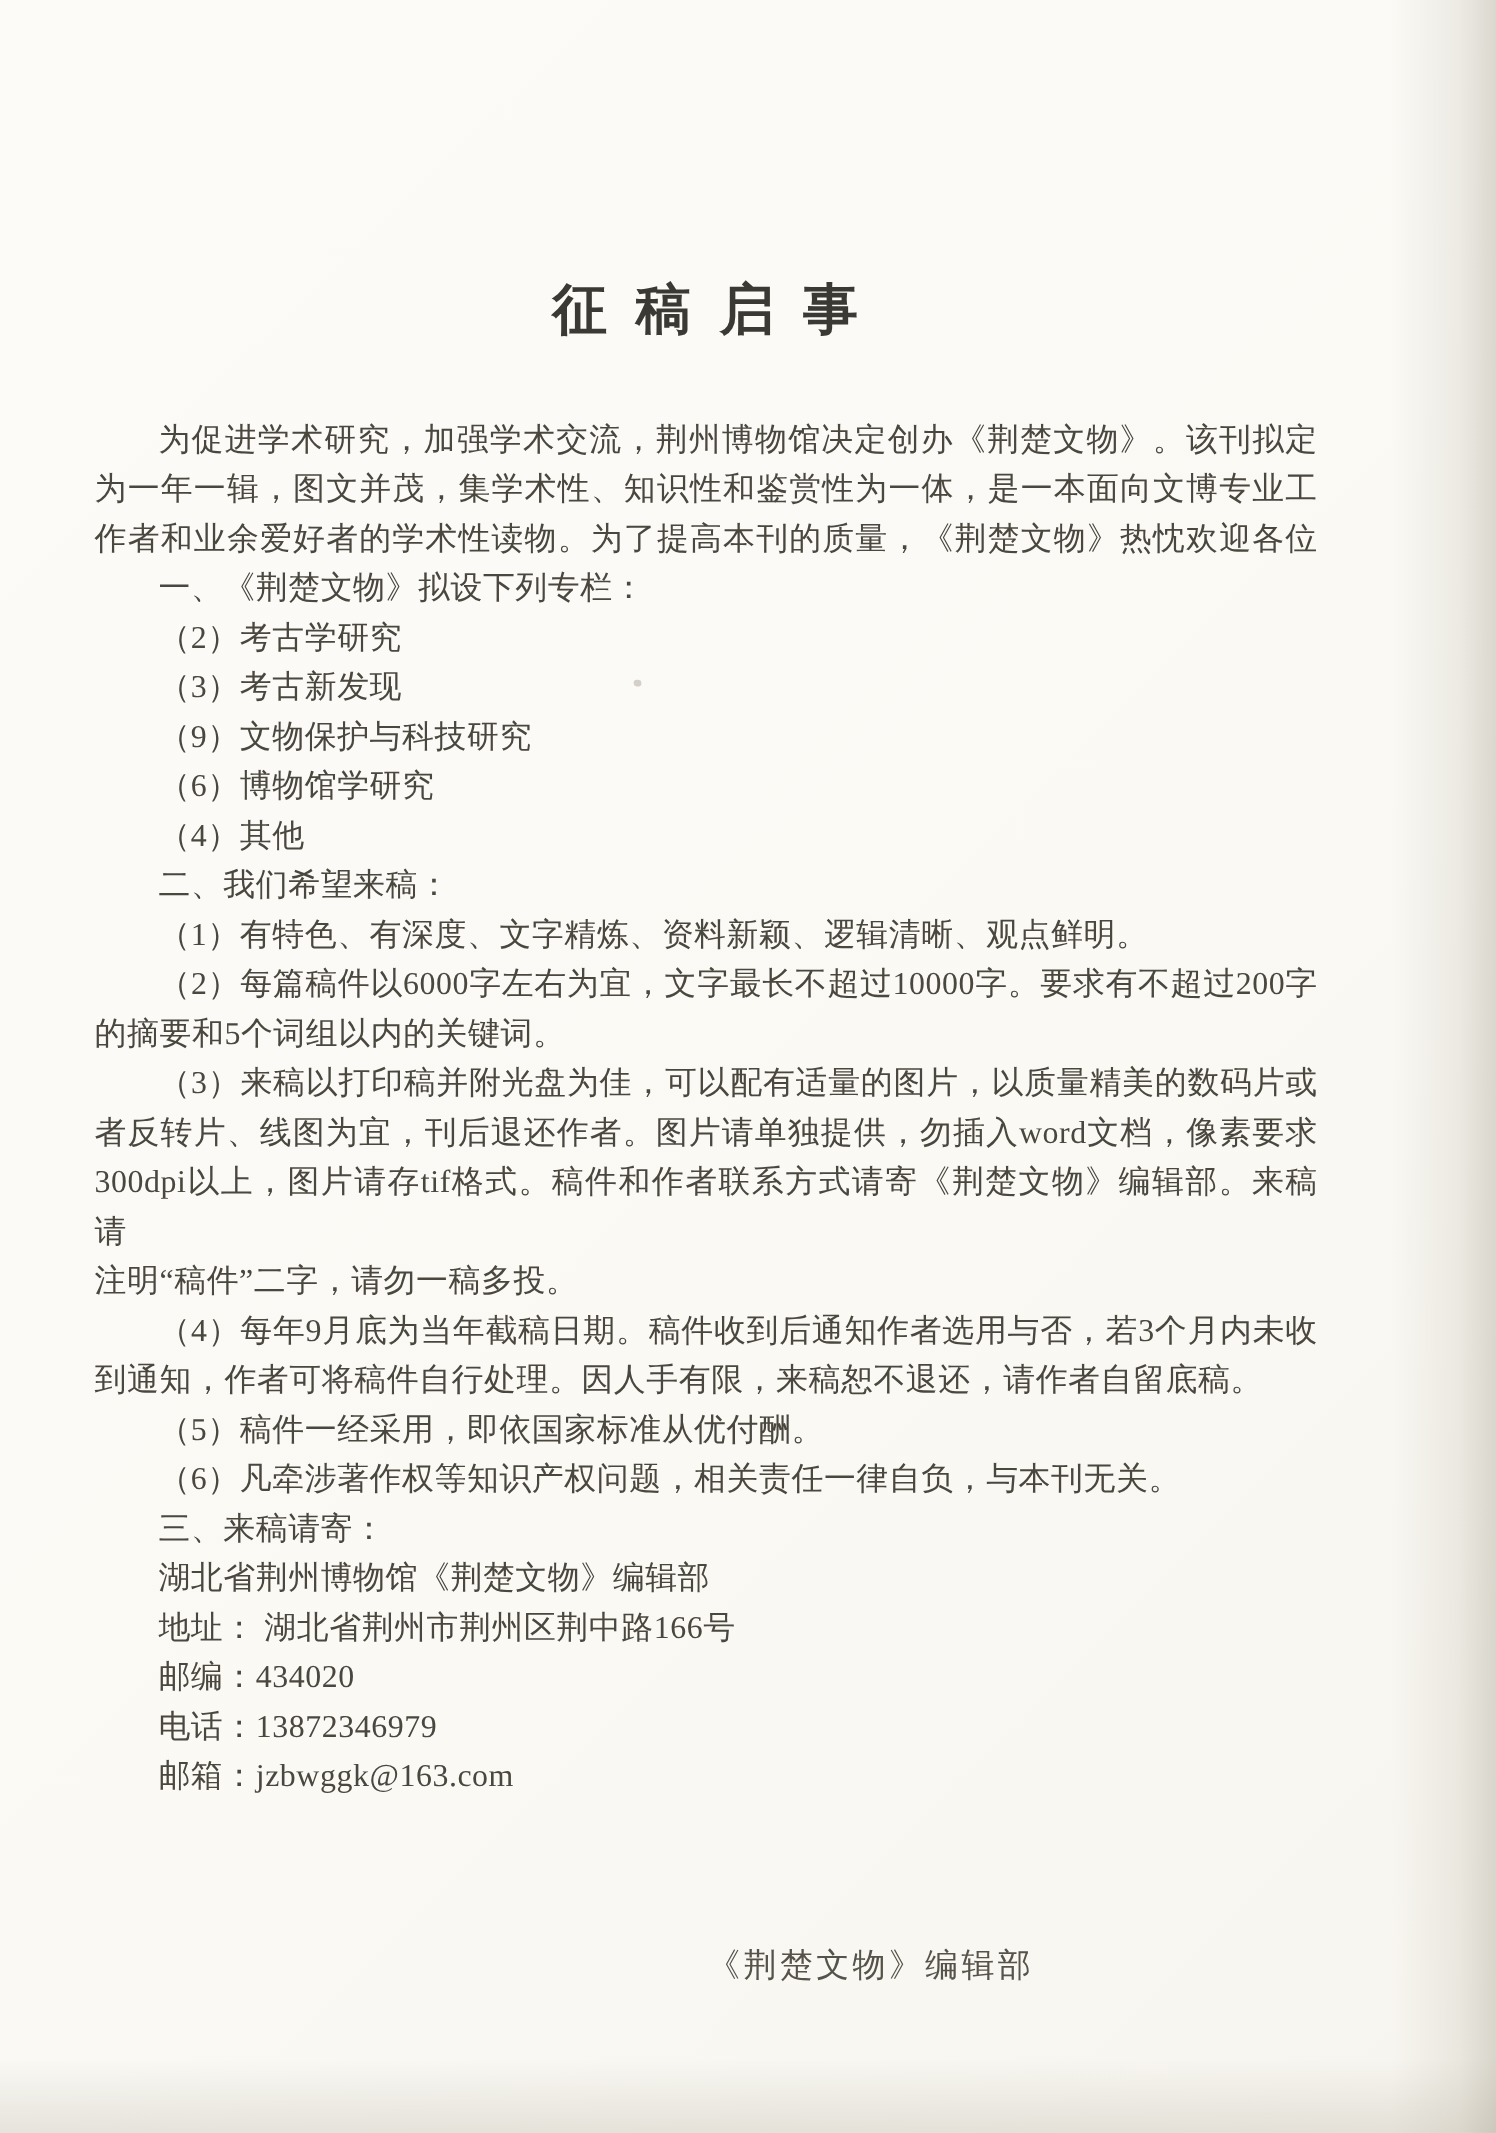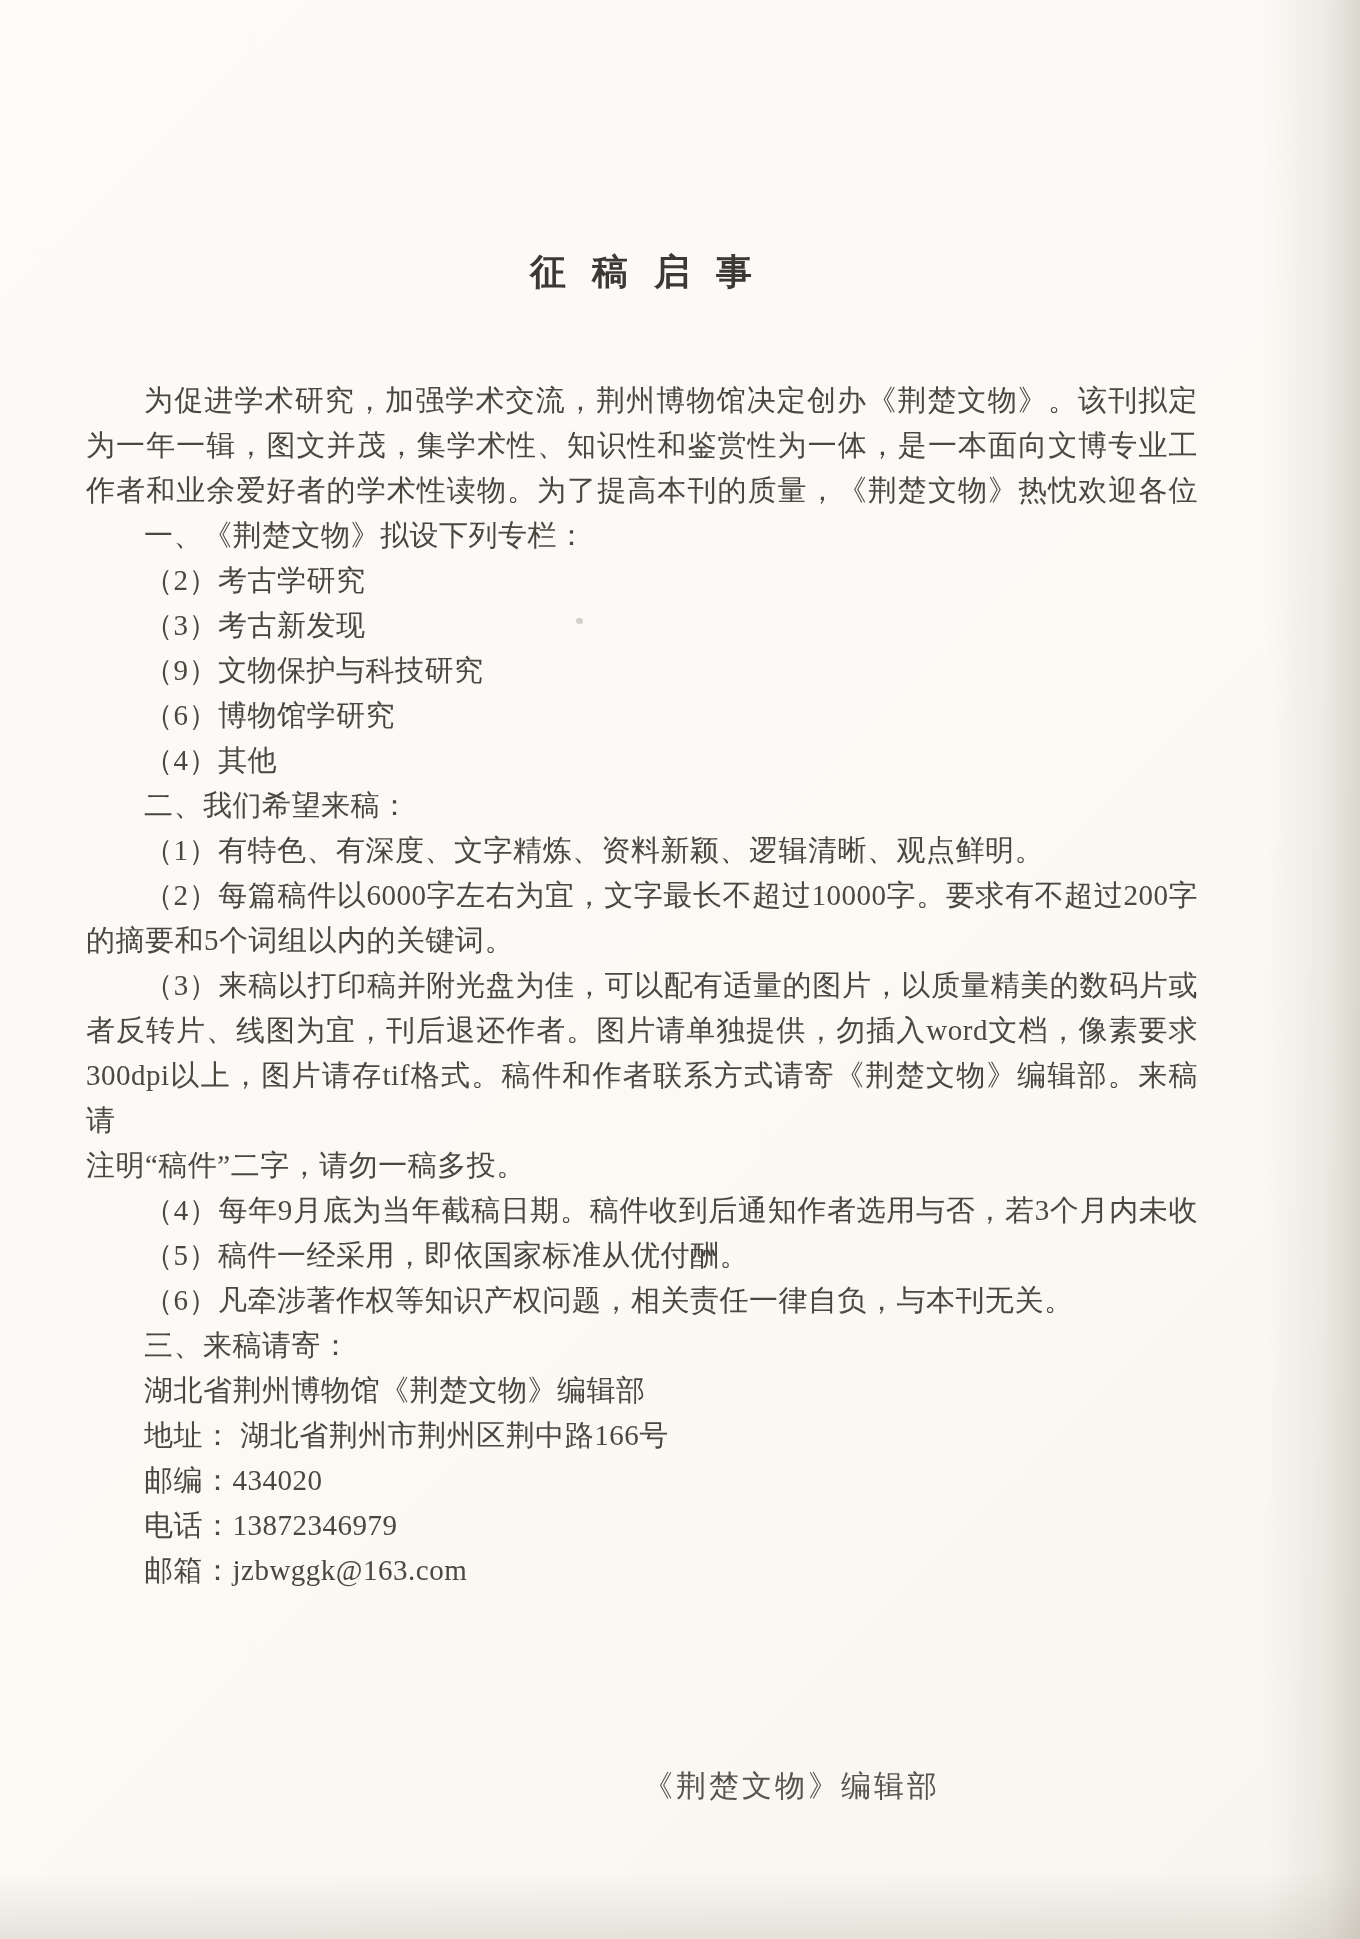--- a/index.html
+++ b/index.html
@@ -17,21 +17,21 @@
       linear-gradient(to bottom, rgba(0,0,0,0) 0%, rgba(0,0,0,0) 96.5%, rgba(176,170,154,0.28) 100%),
       linear-gradient(135deg, #fcfbf8 0%, #faf9f4 60%, #f7f5ef 100%);
     font-family: "Liberation Serif", "DejaVu Serif", serif;
   }
   .doc-title {
     position: absolute;
     top: 248px;
     left: 85px;
     width: 1112px;
     text-align: center;
-    font-size: 36px;
+    font-size: 50px;
     font-weight: bold;
     color: #3b3934;
     letter-spacing: 26px;
     text-indent: 26px;
     margin: 0;
   }
   .doc-body {
     position: absolute;
     top: 378px;
     left: 86px;
@@ -83,20 +83,21 @@
       <div class="line ind">（4）其他</div>
       <div class="line ind">二、我们希望来稿：</div>
       <div class="line ind">（1）有特色、有深度、文字精炼、资料新颖、逻辑清晰、观点鲜明。</div>
       <div class="line ind fill">（2）每篇稿件以6000字左右为宜，文字最长不超过10000字。要求有不超过200字</div>
       <div class="line">的摘要和5个词组以内的关键词。</div>
       <div class="line ind fill">（3）来稿以打印稿并附光盘为佳，可以配有适量的图片，以质量精美的数码片或</div>
       <div class="line fill">者反转片、线图为宜，刊后退还作者。图片请单独提供，勿插入word文档，像素要求</div>
       <div class="line fill">300dpi以上，图片请存tif格式。稿件和作者联系方式请寄《荆楚文物》编辑部。来稿请</div>
       <div class="line">注明“稿件”二字，请勿一稿多投。</div>
       <div class="line ind fill">（4）每年9月底为当年截稿日期。稿件收到后通知作者选用与否，若3个月内未收</div>
+      <div class="line">到通知，作者可将稿件自行处理。因人手有限，来稿恕不退还，请作者自留底稿。</div>
       <div class="line ind">（5）稿件一经采用，即依国家标准从优付酬。</div>
       <div class="line ind">（6）凡牵涉著作权等知识产权问题，相关责任一律自负，与本刊无关。</div>
       <div class="line ind">三、来稿请寄：</div>
       <div class="line ind">湖北省荆州博物馆《荆楚文物》编辑部</div>
       <div class="line ind">地址： 湖北省荆州市荆州区荆中路166号</div>
       <div class="line ind">邮编：434020</div>
       <div class="line ind">电话：13872346979</div>
       <div class="line ind">邮箱：jzbwggk@163.com</div>
     </div>
   <div class="speck"></div>

